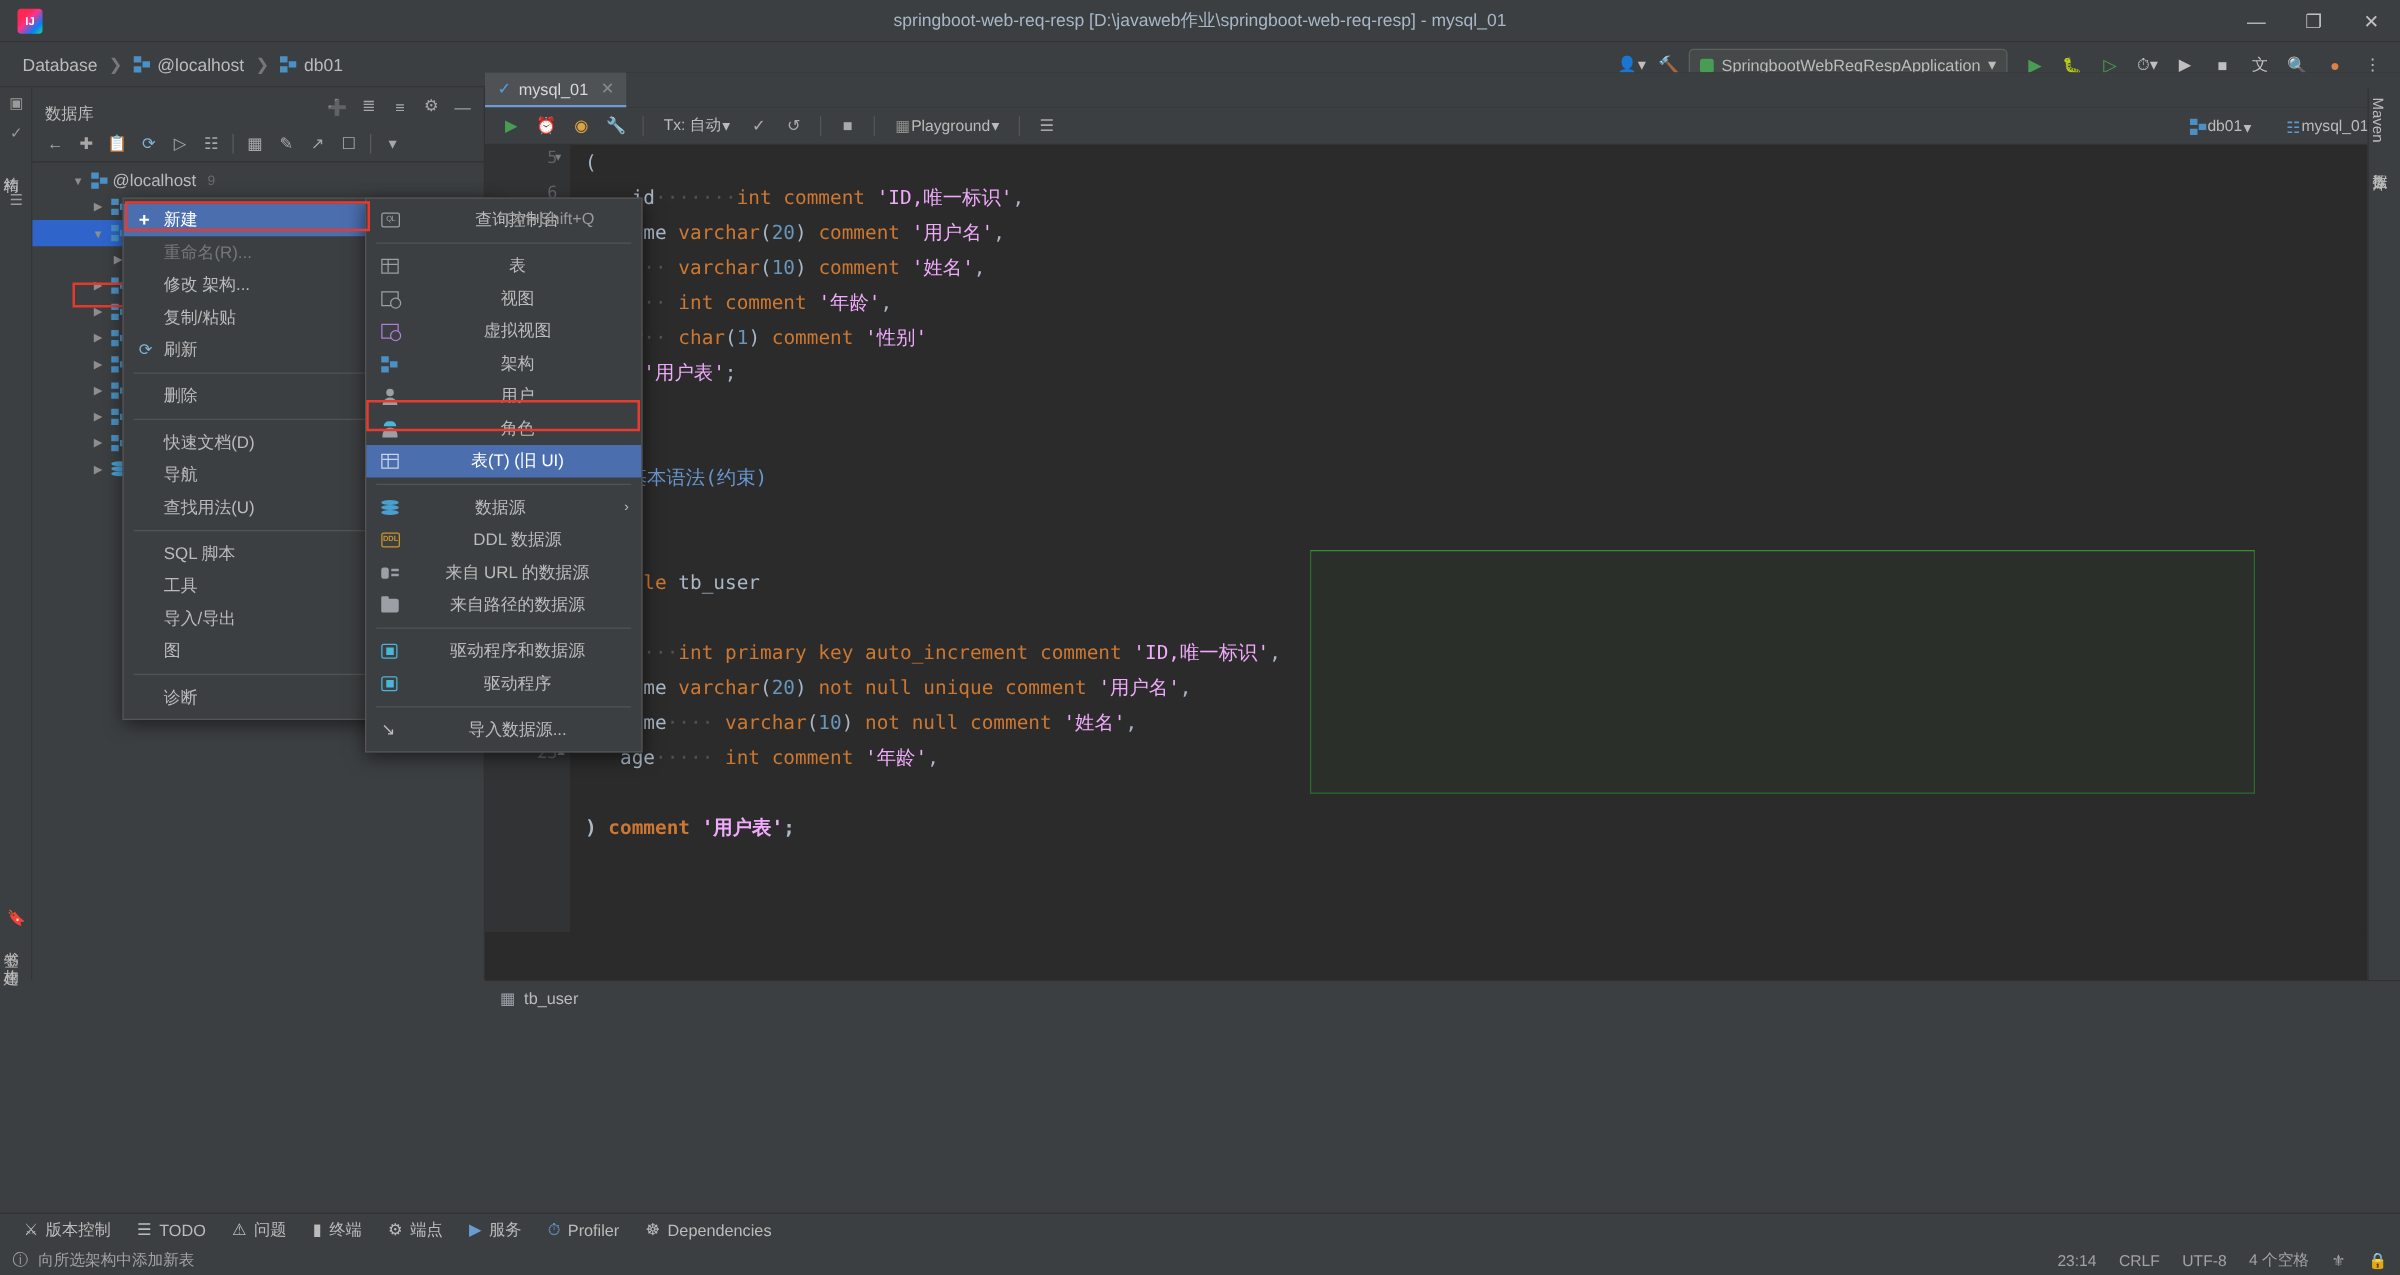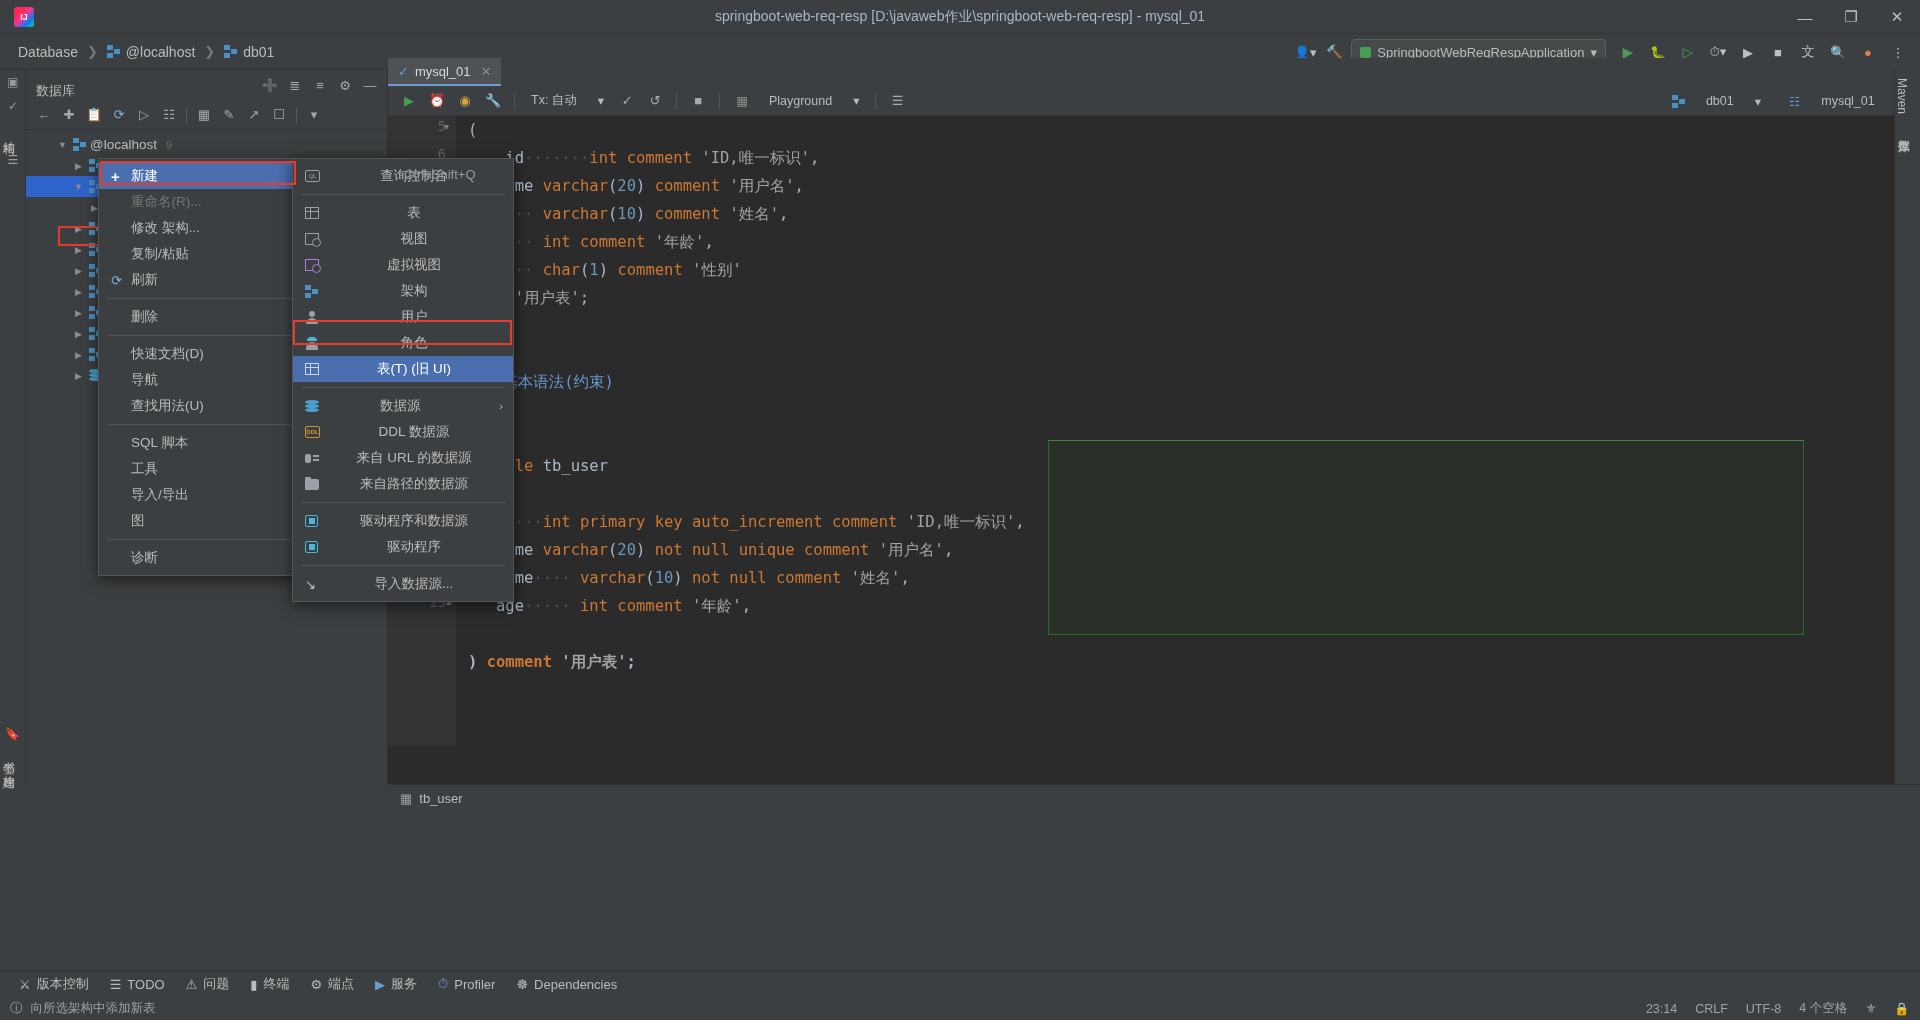--- a/index.html
+++ b/index.html
@@ -130,40 +130,40 @@
   .etab .x { color:#8a8a8a; font-size:13px; margin-left:4px; }
   .etoolbar {
     height:30px; background:#3c3f41; display:flex; align-items:center; gap:2px; padding-left:8px;
     border-bottom:1px solid #323232; position:relative;
   }
   .etoolbar .eb {
     width:26px;height:24px;display:flex;align-items:center;justify-content:center;color:#a9a9a9;font-size:13px;border-radius:3px;
   }
   .etoolbar .vsep{width:1px;height:16px;background:#545454;margin:0 6px;}
   .pill {
-    display:flex;align-items:center;gap:21px;height:22px;padding:0 8px;border-radius:3px;
+    display:flex;align-items:center;gap:1px;height:22px;padding:0 8px;border-radius:3px;
     font-size:12.5px;color:#bbb;
   }
   .etool-right { position:absolute; right:10px; top:0; height:30px; display:flex; align-items:center; gap:12px;}
 
   .code { position:absolute; left:0; top:58px; width:1532px; height:630px; background:#2b2b2b; overflow:hidden; }
   .gutter { position:absolute; left:0; top:0; width:68px; height:630px; background:#313335; }
   .gut-n {
     position:absolute; right:10px; font-size:13.5px; color:#606366;
     font-family:"DejaVu Sans Mono","Liberation Mono",monospace;
   }
   .fold { position:absolute; left:56px; color:#7b7b7b; font-size:10px; }
   .codelines {
     position:absolute; left:68px; top:0; font-family:"DejaVu Sans Mono","Liberation Mono",monospace;
     font-size:15.5px; line-height:28px; white-space:pre;
   }
   .cl { position:absolute; left:12px; }
   .k  { color:#cc7832; }
   .num{ color:#6897bb; }
-  .str{ color:#a3a3a3; }
+  .str{ color:#f0abfc; }
   .id { color:#a9b7c6; }
   .tbl{ color:#a9b7c6; }
   .dot-sp{ color:#4e5254; }
   .cmtblue { color:#6897d0; }
   .hl-region {
     position:absolute; border:1px solid #2d6a2d; background:rgba(40,80,40,0.12);
   }
   .scroll-v { position:absolute; right:0; top:0; width:12px; height:630px; }
   .scroll-thumb { position:absolute; right:2px; width:8px; border-radius:4px; background:#5c5c5c; }
   .check-ok { position:absolute; right:16px; top:6px; color:#499c54; font-size:13px; }

